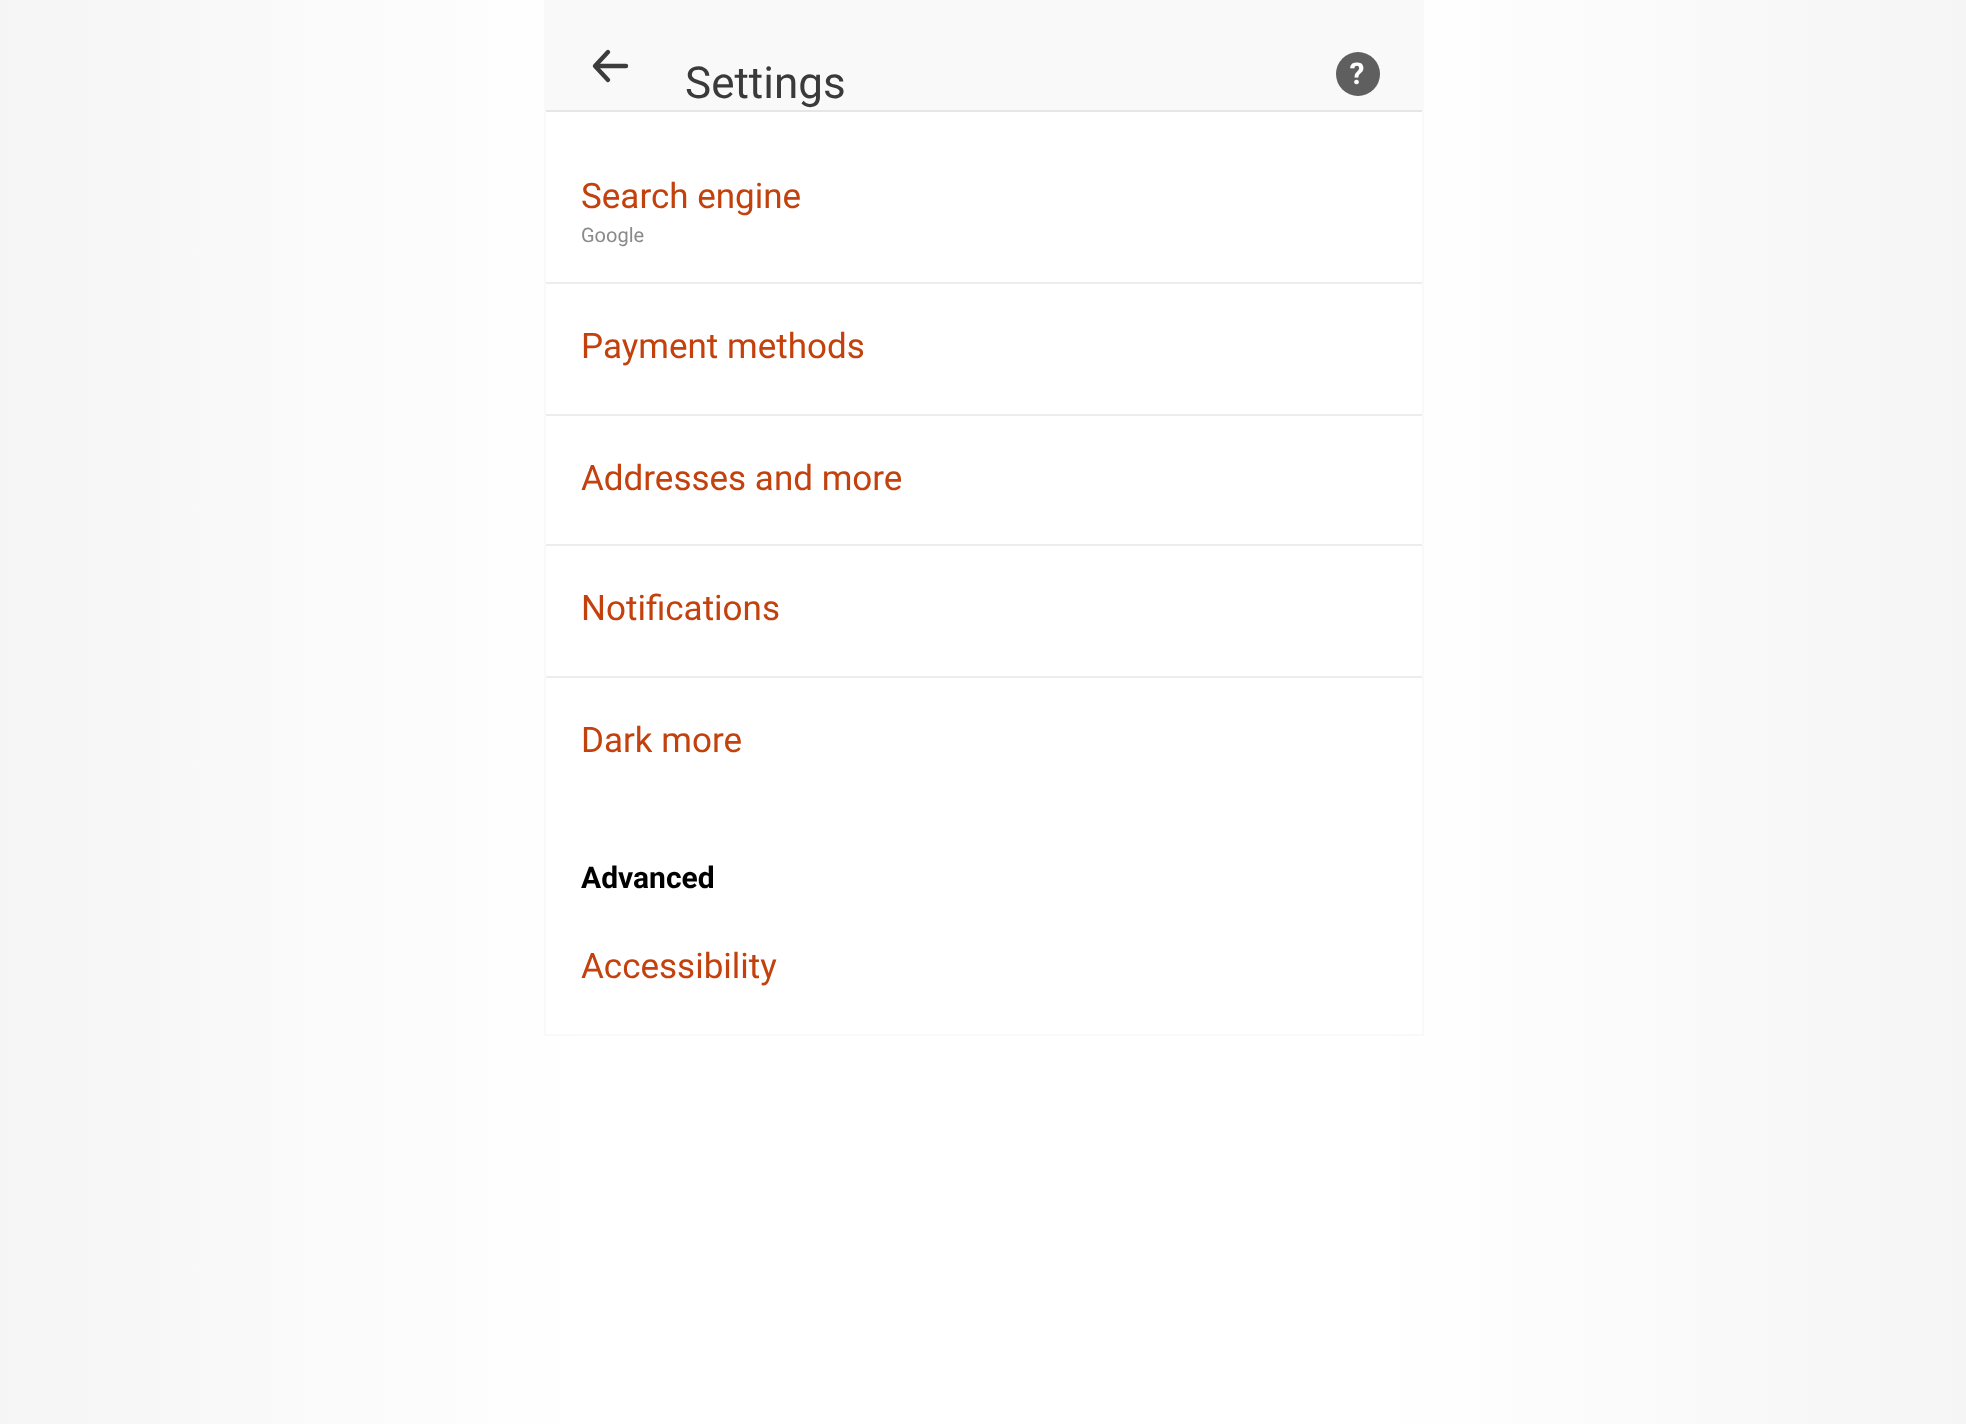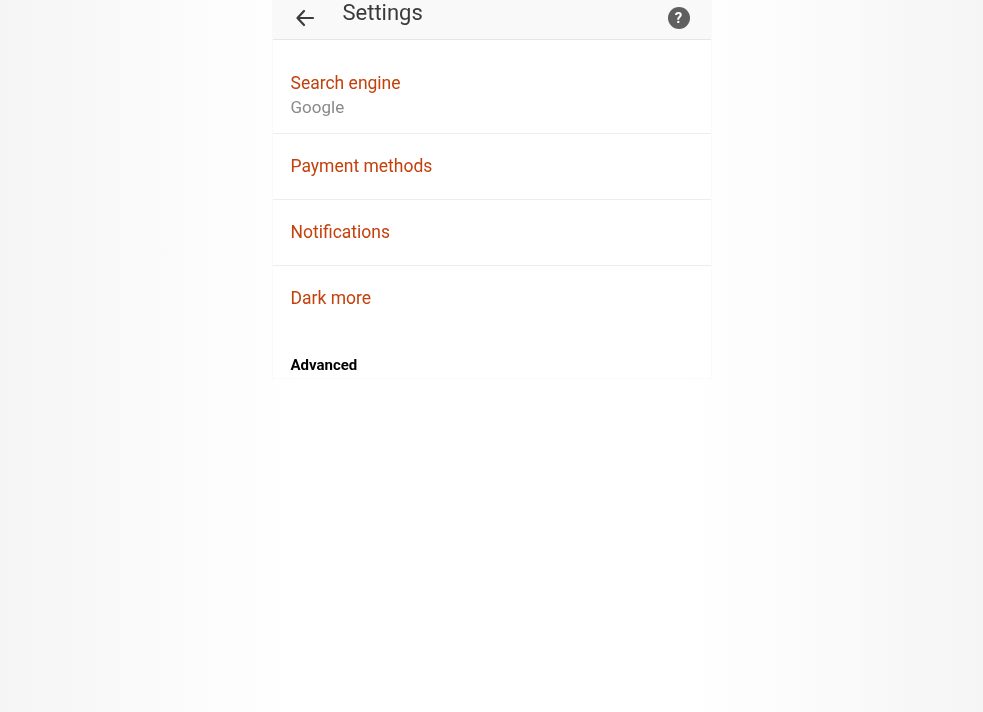--- a/index.html
+++ b/index.html
@@ -17,23 +17,23 @@
       align-items: flex-start;
       overflow: hidden;
     }
     .phone-panel {
       width: 438px;
       background: #ffffff;
       margin-top: 0;
       box-shadow: 0 0 0 1px rgba(0,0,0,0.02);
     }
     .header {
-      height: 40px;
+      height: 56px;
       display: flex;
-      align-items: flex-start;
+      align-items: flex-end;
       padding: 0 16px;
       background: #f9f9f9;
       border-bottom: 1px solid #e6e6e6;
     }
     .back-btn {
       width: 40px;
       height: 40px;
       display: flex;
       align-items: center;
       justify-content: center;
@@ -80,21 +80,21 @@
     .list-item.no-border {
       border-bottom: none;
     }
     .item-title {
       font-size: 17.5px;
       color: #c2410c;
       font-weight: 400;
       line-height: 1.3;
     }
     .item-subtitle {
-      font-size: 17px;
+      font-size: 10px;
       color: #8a8a8a;
       margin-top: 2px;
       line-height: 1.2;
     }
     .section-header {
       padding: 26px 18px 4px 18px;
       font-size: 15px;
       font-weight: 700;
       color: #000000;
     }
@@ -131,28 +131,34 @@
     <div class="list-item first-item">
       <div class="item-title">Search engine</div>
       <div class="item-subtitle">Google</div>
     </div>
 
 
     <div class="list-item item-tall">
       <div class="item-title">Payment methods</div>
     </div>
 
+    <div class="list-item item-tall">
+      <div class="item-title">Addresses and more</div>
+    </div>
 
     <div class="list-item item-tall">
       <div class="item-title">Notifications</div>
     </div>
 
     <div class="list-item item-tall no-border">
       <div class="item-title">Dark more</div>
     </div>
 
     <div class="section-header">Advanced</div>
 
 
+    <div class="list-item item-tall no-border">
+      <div class="item-title">Accessibility</div>
+    </div>
 
   </div>
 
 </div>
 
 </body></html>

